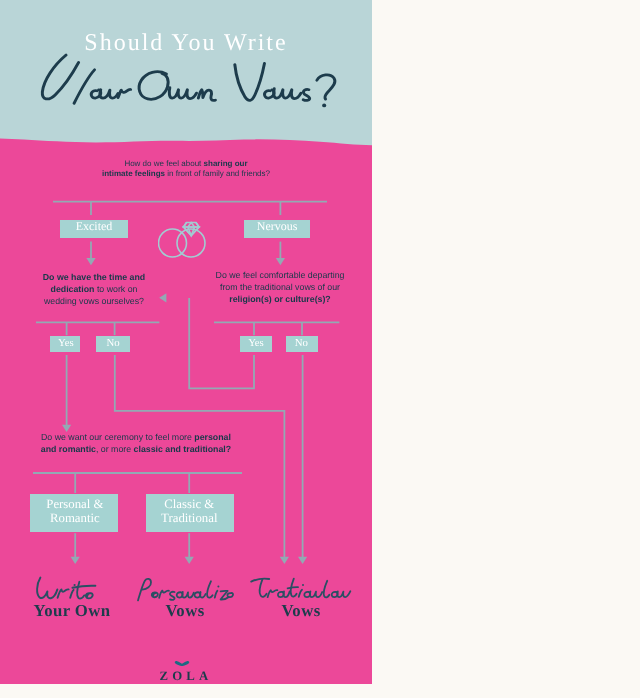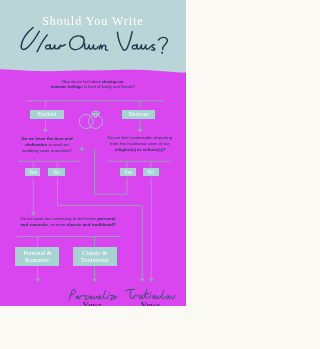--- a/index.html
+++ b/index.html
@@ -1,18 +1,18 @@
 <!DOCTYPE html>
 <html><head>
 <meta charset="utf-8">
 <style>
   html,body{margin:0;padding:0;}
   body{width:186px;height:349px;overflow:hidden;background:#fbf9f4;
        font-family:"Liberation Sans",sans-serif;}
-  .page{position:relative;width:186px;height:306px;overflow:hidden;background:#d946ef;}
+  .page{position:relative;width:186px;height:342px;overflow:hidden;background:#ec4899;}
   .hero{position:absolute;left:0;top:0;width:186px;height:78px;}
   .hero-title{position:absolute;left:0;top:15px;width:186px;text-align:center;color:#ffffff;
       font-family:"Liberation Serif",serif;font-size:12px;letter-spacing:1px;font-weight:400;line-height:12px;}
   .scriptwrap{position:absolute;left:0;top:0;}
   .q{position:absolute;text-align:center;color:#17394a;line-height:1.35;font-size:4.4px;}
   .q b{font-weight:700;}
   .badge{position:absolute;background:#a5d3d2;color:#ffffff;font-family:"Liberation Serif",serif;
       text-align:center;display:flex;align-items:center;justify-content:center;line-height:1.15;}
   .outs{position:absolute;text-align:center;width:62px;}
   .outs .sr{display:block;font-family:"Liberation Serif",serif;color:#1d3c4c;font-size:8.4px;
@@ -111,20 +111,34 @@
 
   <div class="q qmid">
     <span>Do we want our ceremony to feel more </span><b>personal</b><br><b>and romantic</b><span>, or more </span><b>classic and traditional?</b>
   </div>
 
   <div class="badge opt optPersonal">Personal &amp;
 Romantic</div>
   <div class="badge opt optClassic">Classic &amp;
 Traditional</div>
 
+  <div class="outs o1">
+    <svg class="oscript" width="40" height="14" viewBox="0 0 40 14">
+      <g fill="none" stroke="#2a4f63" stroke-width="0.95" stroke-linecap="round" stroke-linejoin="round">
+        <path d="M4.2 1.8 C2.2 5.2, 2.0 10.0, 3.7 11.6 C5.1 12.9, 6.9 11.1, 7.7 8.7 C7.3 10.9, 7.9 12.4, 9.4 12.1 C10.9 11.8, 12.1 9.6, 12.7 7.7"></path>
+        <path d="M12.8 11.9 C13.4 9.8, 14.0 8.2, 14.7 7.7 C14.9 8.8, 15.3 9.2, 16.1 8.6 C16.8 8.0, 17.5 7.5, 18.3 7.7"></path>
+        <path d="M19.1 11.9 C19.6 10.0, 20.2 8.5, 20.8 7.9"></path>
+        <circle cx="21.3" cy="5.5" r="0.55" fill="#2a4f63" stroke="none"></circle>
+        <path d="M23.7 3.9 C22.6 7.4, 22.1 10.7, 23.2 11.9 C24.1 12.8, 25.4 12.0, 26.1 10.7"></path>
+        <path d="M29.4 9.7 C27.8 9.3, 26.6 10.2, 27.0 11.3 C27.4 12.5, 29.3 12.5, 30.1 11.2 C30.6 10.4, 30.3 9.7, 29.5 9.6 C28.7 9.5, 27.7 10.2, 27.5 11.3"></path>
+        <path d="M20.2 6.9 C23.5 6.2, 28.0 5.7, 31.7 5.9"></path>
+      </g>
+    </svg>
+    <span class="sr">Your Own</span>
+  </div>
 
   <div class="outs o2">
     <svg class="oscript" width="50" height="14" viewBox="0 0 50 14">
       <g fill="none" stroke="#2a4f63" stroke-width="0.9" stroke-linecap="round" stroke-linejoin="round">
         <path d="M1.0 13.2 C2.2 9.2, 3.4 5.0, 4.5 3.3 C5.4 1.9, 7.4 2.2, 7.5 4.1 C7.6 6.1, 5.5 7.6, 3.2 7.8"></path>
         <path d="M10.2 9.3 C8.9 8.9, 7.7 9.6, 7.9 10.7 C8.1 11.8, 9.9 12.0, 10.7 10.9 C11.2 10.1, 10.8 9.3, 10.0 9.4 C9.3 9.5, 8.5 10.3, 8.5 11.1"></path>
         <path d="M11.6 11.9 C12.1 10.0, 12.6 8.7, 13.2 8.3 C13.4 9.3, 13.9 9.5, 14.6 9.0 C15.2 8.5, 15.8 8.2, 16.5 8.4"></path>
         <path d="M19.3 9.0 C17.9 8.6, 16.7 9.3, 17.0 10.2 C17.4 11.2, 19.2 11.2, 19.3 12.1 C19.4 12.9, 18.1 13.2, 17.0 12.7"></path>
         <path d="M22.6 9.2 C21.2 8.9, 20.1 9.8, 20.4 10.9 C20.7 12.0, 22.5 12.1, 23.1 10.9 C23.6 10.0, 23.1 9.2, 22.4 9.2"></path>
         <path d="M23.4 8.9 C23.0 10.4, 23.1 11.8, 24.0 11.8 C24.9 11.8, 25.6 10.5, 26.0 9.2 C25.8 10.6, 26.0 11.8, 26.9 11.8 C27.8 11.8, 28.5 10.5, 28.9 9.3"></path>

